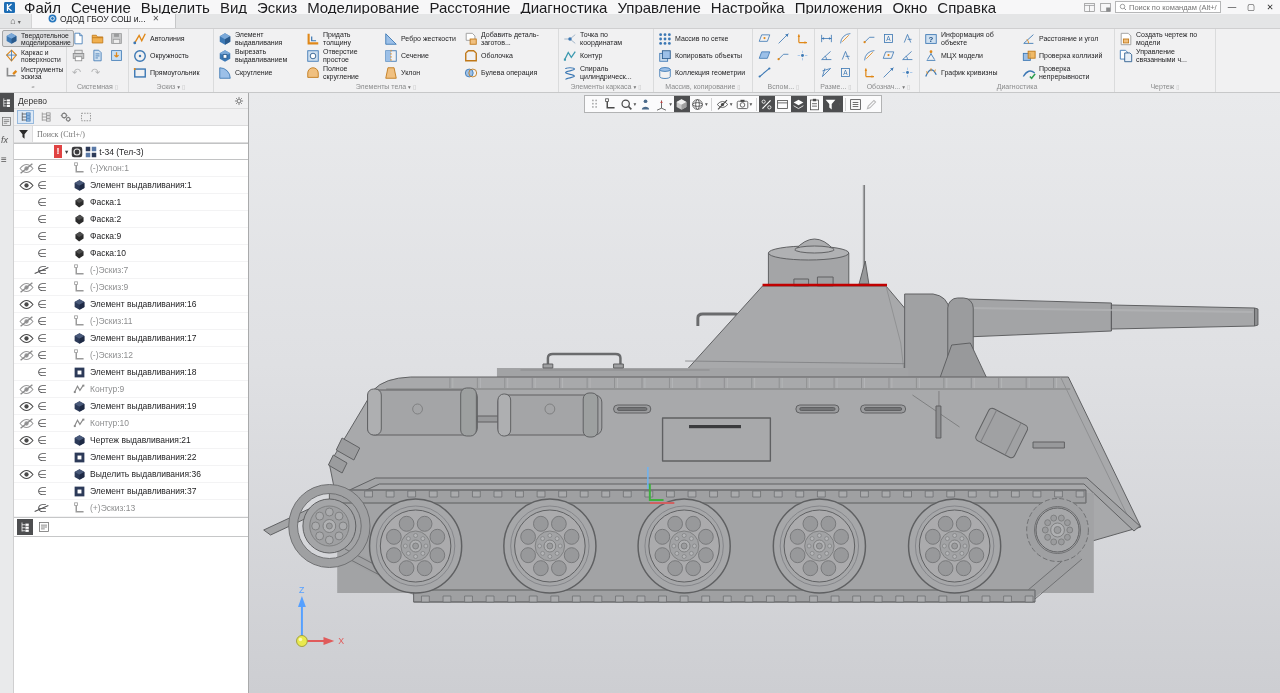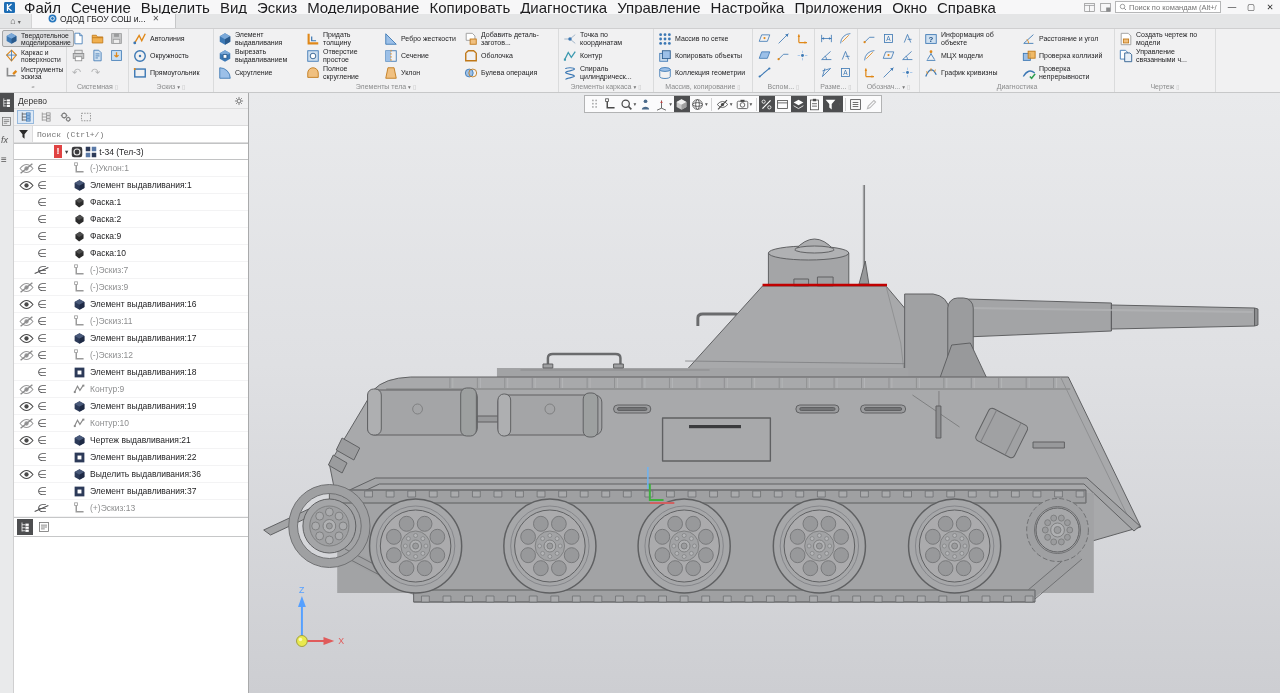--- a/index.html
+++ b/index.html
@@ -54,21 +54,21 @@
 .tph{height:16px;background:#f1f1f2;display:flex;align-items:center;padding:0 4px;font-size:8.5px;color:#333;border-bottom:1px solid #dcdcdd}
 .tph .sp{flex:1}
 .tph .ic{width:10px;height:10px}
 .tpt{height:17px;display:flex;align-items:center;gap:3px;padding:0 3px;background:#f1f1f2;border-bottom:1px solid #dcdcdd}
 .tbtn{width:17px;height:14px;display:flex;align-items:center;justify-content:center;border:1px solid transparent}
 .tbtn.sel{border-color:#97b9dd;background:#dde9f6}
 .tbtn .ic{width:12px;height:12px}
 .tsearch{height:17px;display:flex;align-items:stretch;border-bottom:1px solid #dcdcdd}
 .tsearch .fun{width:19px;background:#f1f1f2;display:flex;align-items:center;justify-content:center;border-right:1px solid #dcdcdd}
 .tsearch .fun .ic{width:11px;height:11px}
-.tsearch input{flex:1;min-width:0;border:0;outline:0;font-family:Liberation Mono, monospace;font-size:8px;color:#444;padding:0 4px}
+.tsearch input{flex:1;min-width:0;border:0;outline:0;font-family:Liberation Serif, serif;font-size:8px;color:#444;padding:0 4px}
 .troot{height:17px;display:flex;align-items:center;gap:2px;padding-left:40px;border:1px solid #c2c3c4;border-left:0;border-right:0;font-size:8.5px}
 .badge{width:8px;height:13px;background:#e04343;color:#fff;font-weight:bold;font-size:9px;line-height:13px;text-align:center}
 .troot .car{font-size:6.5px;color:#444;padding:0 1px}
 .troot .ic{width:12px;height:12px}
 .treelist{flex:none}
 .trow{height:17px;display:flex;align-items:center;font-size:8.5px;border-bottom:1px solid #f3f3f4}
 .trow .c-eye{width:15px;height:11px;margin-left:5px}
 .trow .c-in{width:16px;text-align:center}
 .trow .c-sp{width:23px;text-align:right;font-size:6.5px;color:#444;padding-right:2px}
 .trow .c-icon{width:13px;height:13px;margin-right:4px}
@@ -102,21 +102,21 @@
         <path d="M5 3v10M5 8l6-5M5 8l6 5" stroke="#fff" stroke-width="1.8" fill="none"></path>
       </svg>
     </span>
   <nav id="menuItems" style="display:flex">
       <span class="mitem">Файл</span>
       <span class="mitem">Сечение</span>
       <span class="mitem">Выделить</span>
       <span class="mitem">Вид</span>
       <span class="mitem">Эскиз</span>
       <span class="mitem">Моделирование</span>
-      <span class="mitem">Копировать</span>
+      <span class="mitem">Расстояние</span>
       <span class="mitem">Диагностика</span>
       <span class="mitem">Управление</span>
       <span class="mitem">Настройка</span>
       <span class="mitem">Приложения</span>
       <span class="mitem">Окно</span>
       <span class="mitem">Справка</span>
     </nav>
   <div class="mb-right">
     <span class="wicon ic">
         <svg viewBox="0 0 16 16">

